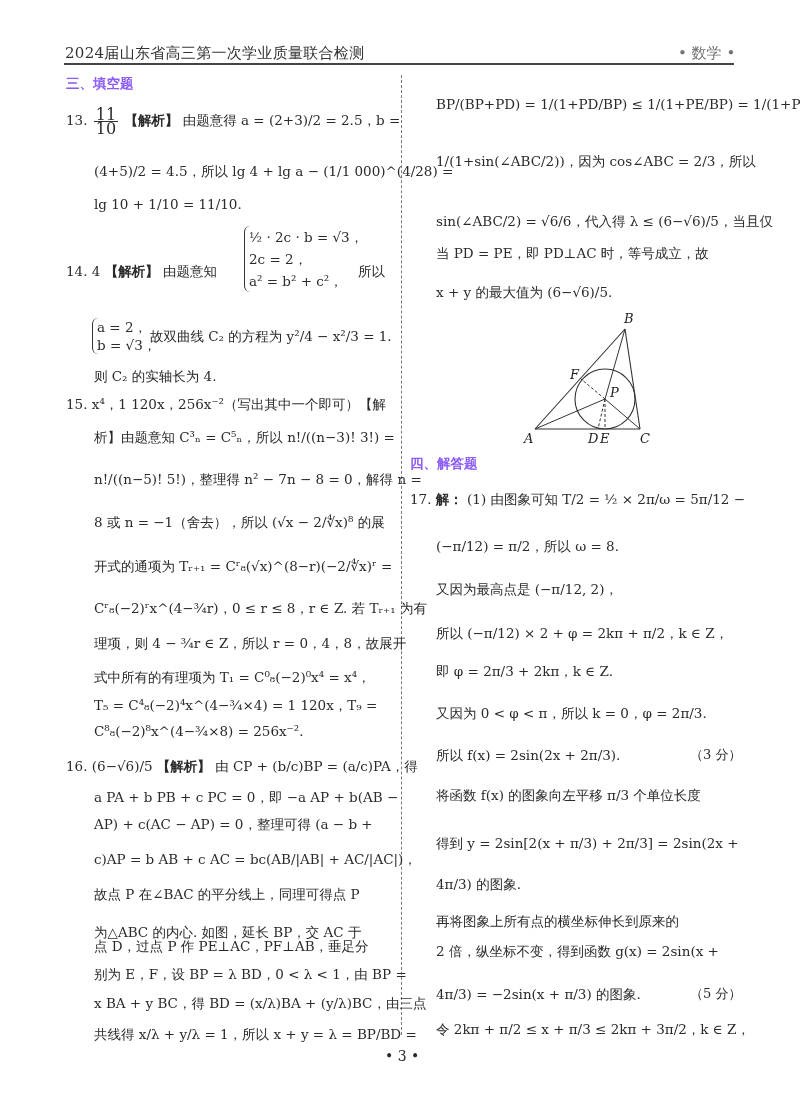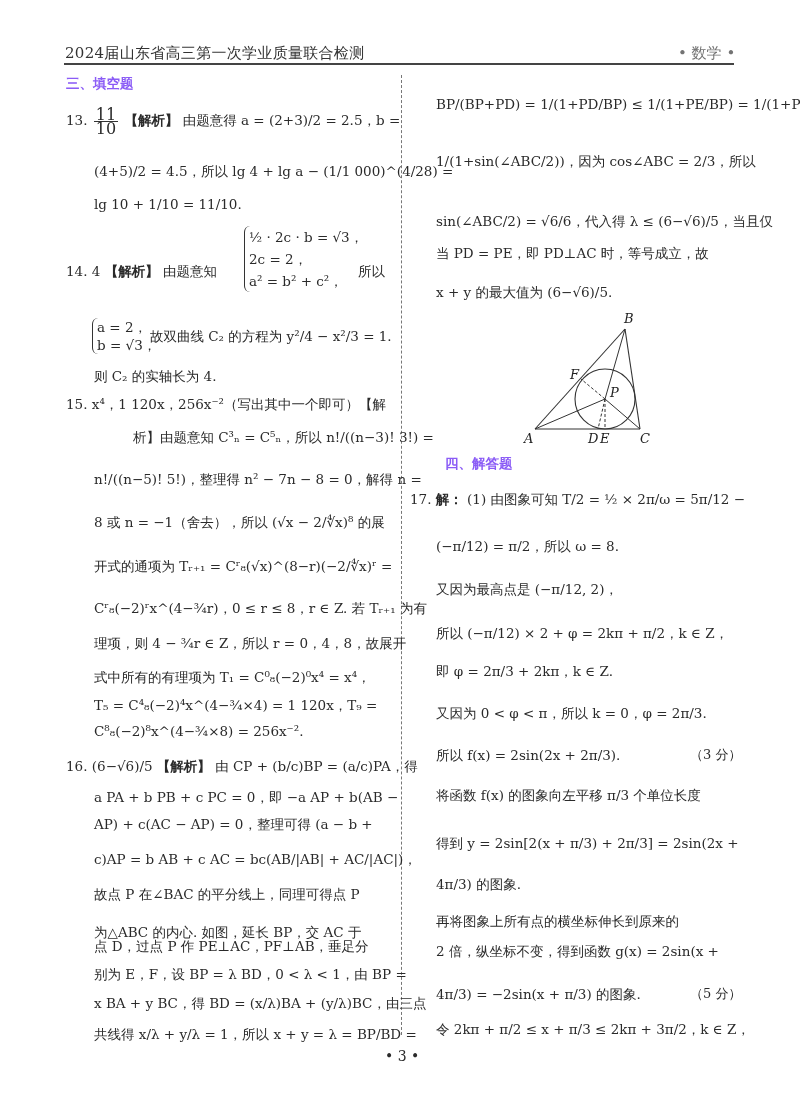--- a/index.html
+++ b/index.html
@@ -55,21 +55,21 @@
   <div>a = 2，</div>
   <div>b = √3，</div>
 </div>
 <div class="abs ln" style="left:150px; top:327px;">故双曲线 C₂ 的方程为 y²/4 − x²/3 = 1.</div>
 <div class="abs ln" style="left:94px; top:367px;">则 C₂ 的实轴长为 4.</div>
 
 <div class="abs ln" style="left:66px; top:395px;">
   <span>15.</span>
   <span>x⁴，1 120x，256x⁻²（写出其中一个即可）【解</span>
 </div>
-<div class="abs ln" style="left:94px; top:428px;margin-left:39px;">析】由题意知 C³ₙ = C⁵ₙ，所以 n!/((n−3)! 3!) =</div>
+<div class="abs ln" style="left:94px; top:428px;">析】由题意知 C³ₙ = C⁵ₙ，所以 n!/((n−3)! 3!) =</div>
 <div class="abs ln" style="left:94px; top:470px;">n!/((n−5)! 5!)，整理得 n² − 7n − 8 = 0，解得 n =</div>
 <div class="abs ln" style="left:94px; top:513px;">8 或 n = −1（舍去），所以 (√x − 2/∜x)⁸ 的展</div>
 <div class="abs ln" style="left:94px; top:557px;">开式的通项为 Tᵣ₊₁ = Cʳ₈(√x)^(8−r)(−2/∜x)ʳ =</div>
 <div class="abs ln" style="left:94px; top:599px;">Cʳ₈(−2)ʳx^(4−¾r)，0 ≤ r ≤ 8，r ∈ Z. 若 Tᵣ₊₁ 为有</div>
 <div class="abs ln" style="left:94px; top:634px;">理项，则 4 − ¾r ∈ Z，所以 r = 0，4，8，故展开</div>
 <div class="abs ln" style="left:94px; top:668px;">式中所有的有理项为 T₁ = C⁰₈(−2)⁰x⁴ = x⁴，</div>
 <div class="abs ln" style="left:94px; top:696px;">T₅ = C⁴₈(−2)⁴x^(4−¾×4) = 1 120x，T₉ =</div>
 <div class="abs ln" style="left:94px; top:722px;">C⁸₈(−2)⁸x^(4−¾×8) = 256x⁻².</div>
 
 <div class="abs ln" style="left:66px; top:757px;">
@@ -111,21 +111,21 @@
   <line x1="95" y1="94" x2="95" y2="124" stroke="#333" stroke-width="1" stroke-dasharray="3,2"></line>
   <text x="114" y="18">B</text>
   <text x="60" y="74">F</text>
   <text x="100" y="92">P</text>
   <text x="14" y="138">A</text>
   <text x="78" y="138">D</text>
   <text x="90" y="138">E</text>
   <text x="130" y="138">C</text>
 </svg>
 
-<div class="abs sec" style="left:410px; top:455px;margin-left:35px;">四、解答题</div>
+<div class="abs sec" style="left:410px; top:455px;">四、解答题</div>
 
 <div class="abs ln" style="left:410px; top:490px;">
   <span>17.</span>
   <span class="b">解：</span>
   <span>(1) 由图象可知 T/2 = ½ × 2π/ω = 5π/12 −</span>
 </div>
 <div class="abs ln" style="left:436px; top:537px;">(−π/12) = π/2，所以 ω = 8.</div>
 <div class="abs ln" style="left:436px; top:580px;">又因为最高点是 (−π/12, 2)，</div>
 <div class="abs ln" style="left:436px; top:624px;">所以 (−π/12) × 2 + φ = 2kπ + π/2，k ∈ Z，</div>
 <div class="abs ln" style="left:436px; top:662px;">即 φ = 2π/3 + 2kπ，k ∈ Z.</div>

